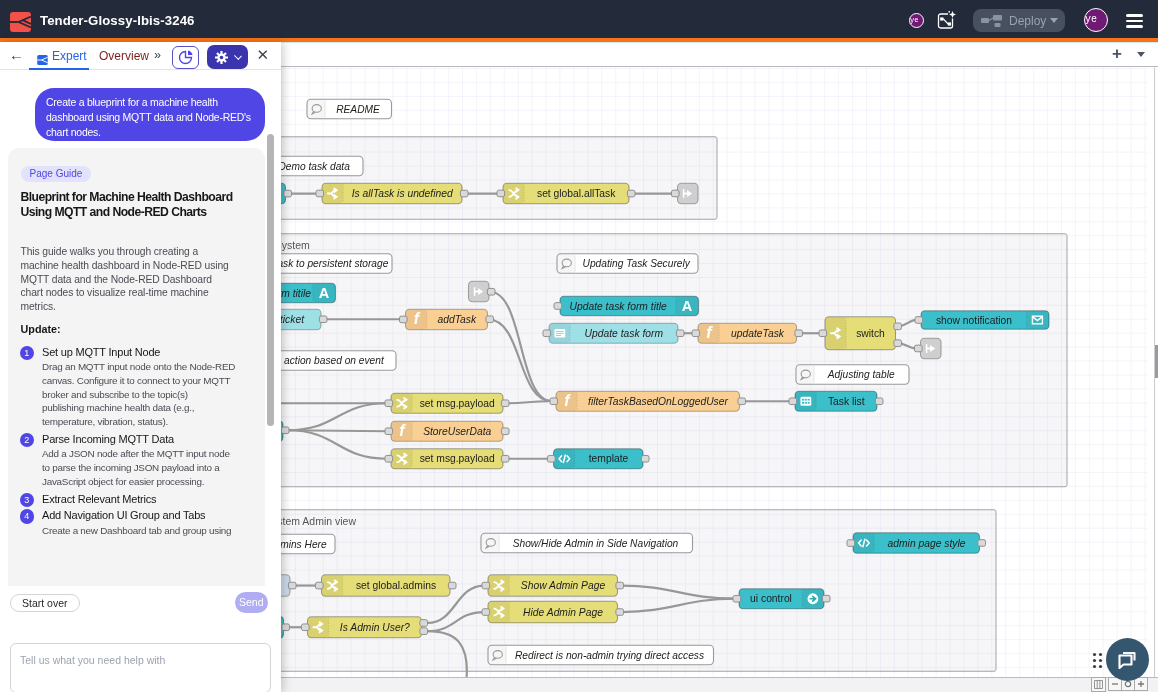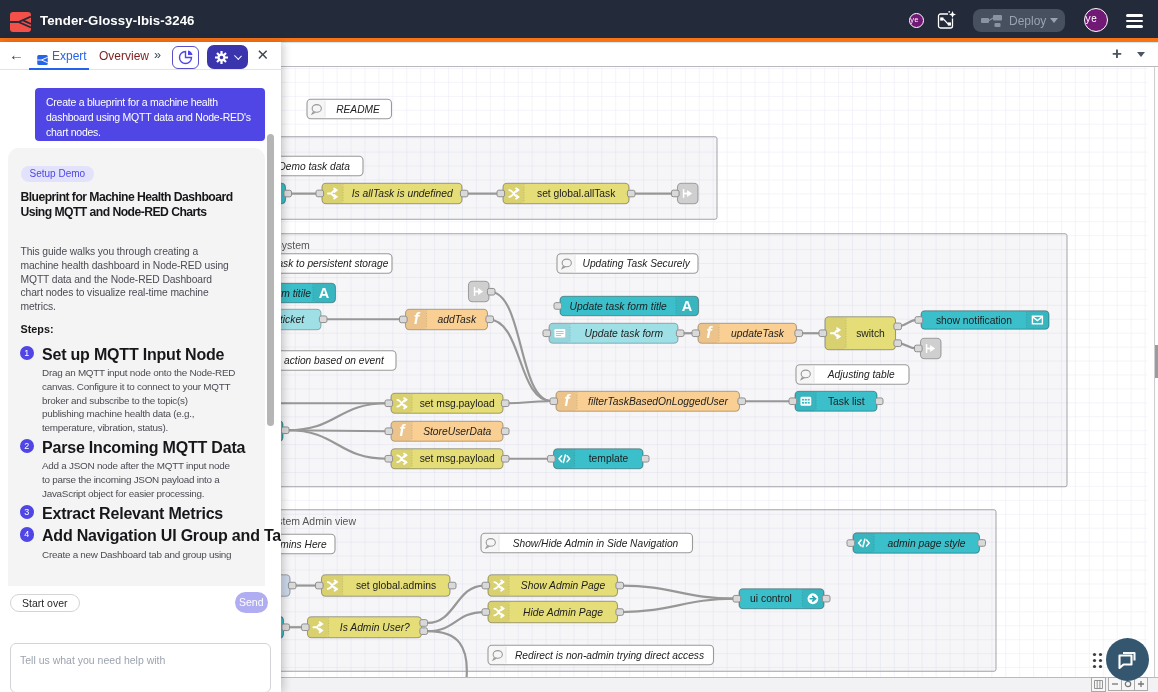--- a/index.html
+++ b/index.html
@@ -35,29 +35,29 @@
 #explogo { position:absolute; left:37px; top:9px; width:10.5px; height:9.5px; }
 #exptext { position:absolute; left:52px; top:7px; font-size:12px; color:#2563eb; font-weight:500;}
 #expline { position:absolute; left:29px; top:25.5px; width:60px; height:2.5px; background:#2563eb; }
 #overview { position:absolute; left:99px; top:7px; font-size:12px; color:#7f1d1d; }
 #chev2 { position:absolute; left:154px; top:6px; font-size:12.5px; color:#374151;}
 #piebtn { position:absolute; left:172px; top:3.5px; width:27px; height:23px; border:1.2px solid #5750c8; border-radius:6px; background:#fff; }
 #gearbtn { position:absolute; left:206.5px; top:3px; width:41px; height:23.5px; background:#3a34ad; border-radius:7px; color:#fff; }
 #gearbtn .gchev { position:absolute; right:7px; top:8px; width:6px; height:6px; border-right:1.8px solid #fff; border-bottom:1.8px solid #fff; transform:rotate(45deg) scale(1,0.85);}
 #xbtn { position:absolute; left:256.5px; top:4px; font-size:15px; color:#3f4652; }
 #chat { position:absolute; left:0; top:28px; width:281px; height:516px; overflow:hidden; background:#fff;}
-#bubble { position:absolute; left:35px; top:18px; width:230px; height:53px; background:#4f46e5; border-radius:4px; color:#fff; font-size:10.5px; line-height:15.2px; padding:6.5px 11px; letter-spacing:-0.25px; white-space:nowrap;}
+#bubble { position:absolute; left:35px; top:18px; width:230px; height:53px; background:#4f46e5; border-radius:19px; color:#fff; font-size:10.5px; line-height:15.2px; padding:6.5px 11px; letter-spacing:-0.25px; white-space:nowrap;}
 #card { position:absolute; left:8px; top:78px; width:257px; height:520px; background:#f4f4f5; border-radius:11px; padding:15px 12.5px; }
 #pill { display:inline-block; background:#e3e2fc; color:#4f46e5; font-size:10px; padding:2.5px 9px; border-radius:9px; margin-bottom:8px;}
 #card h2 { font-size:12.2px; line-height:15.7px; color:#17171a; letter-spacing:-0.55px; margin-bottom:24px; font-weight:bold; white-space:nowrap;}
 #card p.intro { font-size:10.3px; line-height:13.8px; color:#4b4b53; letter-spacing:-0.1px; margin-bottom:9px; white-space:nowrap;}
 #card .steps { font-size:10.8px; font-weight:bold; color:#17171a; margin-bottom:11px;}
 .step { position:relative; padding-left:21.5px; margin-bottom:4.5px; }
 .step .num { position:absolute; left:-1px; top:0px; width:14.5px; height:14.5px; border-radius:50%; background:#4f46e5; color:#fff; font-size:9px; text-align:center; line-height:14.5px; }
-.step h3 { font-size:16px; color:#17171a; margin-bottom:2.5px; font-weight:bold; letter-spacing:-0.2px; white-space:nowrap;}
+.step h3 { font-size:11px; color:#17171a; margin-bottom:2.5px; font-weight:normal; letter-spacing:-0.2px; white-space:nowrap;}
 .step div.d { font-size:9.9px; line-height:13.6px; color:#4b4b53; letter-spacing:-0.25px; white-space:nowrap;}
 #pscroll { position:absolute; left:266.5px; top:64px; width:7px; height:292px; background:#b5b5b5; border-radius:3.5px; }
 #pfooter { position:absolute; left:0; top:544px; width:281px; height:106px; background:#fff; }
 #startover { position:absolute; left:10px; top:7.5px; height:18.5px; padding:0 11px; border:1px solid #d4d4d8; border-radius:9.5px; background:#fff; font-size:10.5px; color:#27272a; line-height:17px;}
 #send { position:absolute; left:235px; top:5.5px; width:32.5px; height:21px; border-radius:10.5px; background:#b1adf3; color:#fff; font-size:10.5px; text-align:center; line-height:21px; }
 #input { position:absolute; left:10px; top:57px; width:260.5px; height:49.5px; border:1px solid #d4d4d8; border-radius:6px; font-size:10.5px; color:#9ca3af; padding:10px 9px; }
 </style></head>
 <body>
 <div id="app">
 
@@ -615,24 +615,24 @@
               <circle cx="7.5" cy="7.5" r="1.8" fill="#3a34ad"></circle>
             </g>
         </svg>
         <div class="gchev"></div>
       </div>
       <div id="xbtn">✕</div>
     </div>
     <div id="chat">
       <div id="bubble">Create a blueprint for a machine health<br>dashboard using MQTT data and Node-RED's<br>chart nodes.</div>
       <div id="card">
-        <div id="pill">Setup Demo</div>
+        <div id="pill">Page Guide</div>
         <h2>Blueprint for Machine Health Dashboard<br>Using MQTT and Node-RED Charts</h2>
         <p class="intro">This guide walks you through creating a<br>machine health dashboard in Node-RED using<br>MQTT data and the Node-RED Dashboard<br>chart nodes to visualize real-time machine<br>metrics.</p>
-        <div class="steps">Steps:</div>
+        <div class="steps">Update:</div>
         <div class="step">
             <div class="num">1</div>
             <h3>Set up MQTT Input Node</h3>
           <div class="d">Drag an MQTT input node onto the Node-RED<br>canvas. Configure it to connect to your MQTT<br>broker and subscribe to the topic(s)<br>publishing machine health data (e.g.,<br>temperature, vibration, status).</div>
           </div>
         <div class="step">
             <div class="num">2</div>
             <h3>Parse Incoming MQTT Data</h3>
           <div class="d">Add a JSON node after the MQTT input node<br>to parse the incoming JSON payload into a<br>JavaScript object for easier processing.</div>
           </div>

